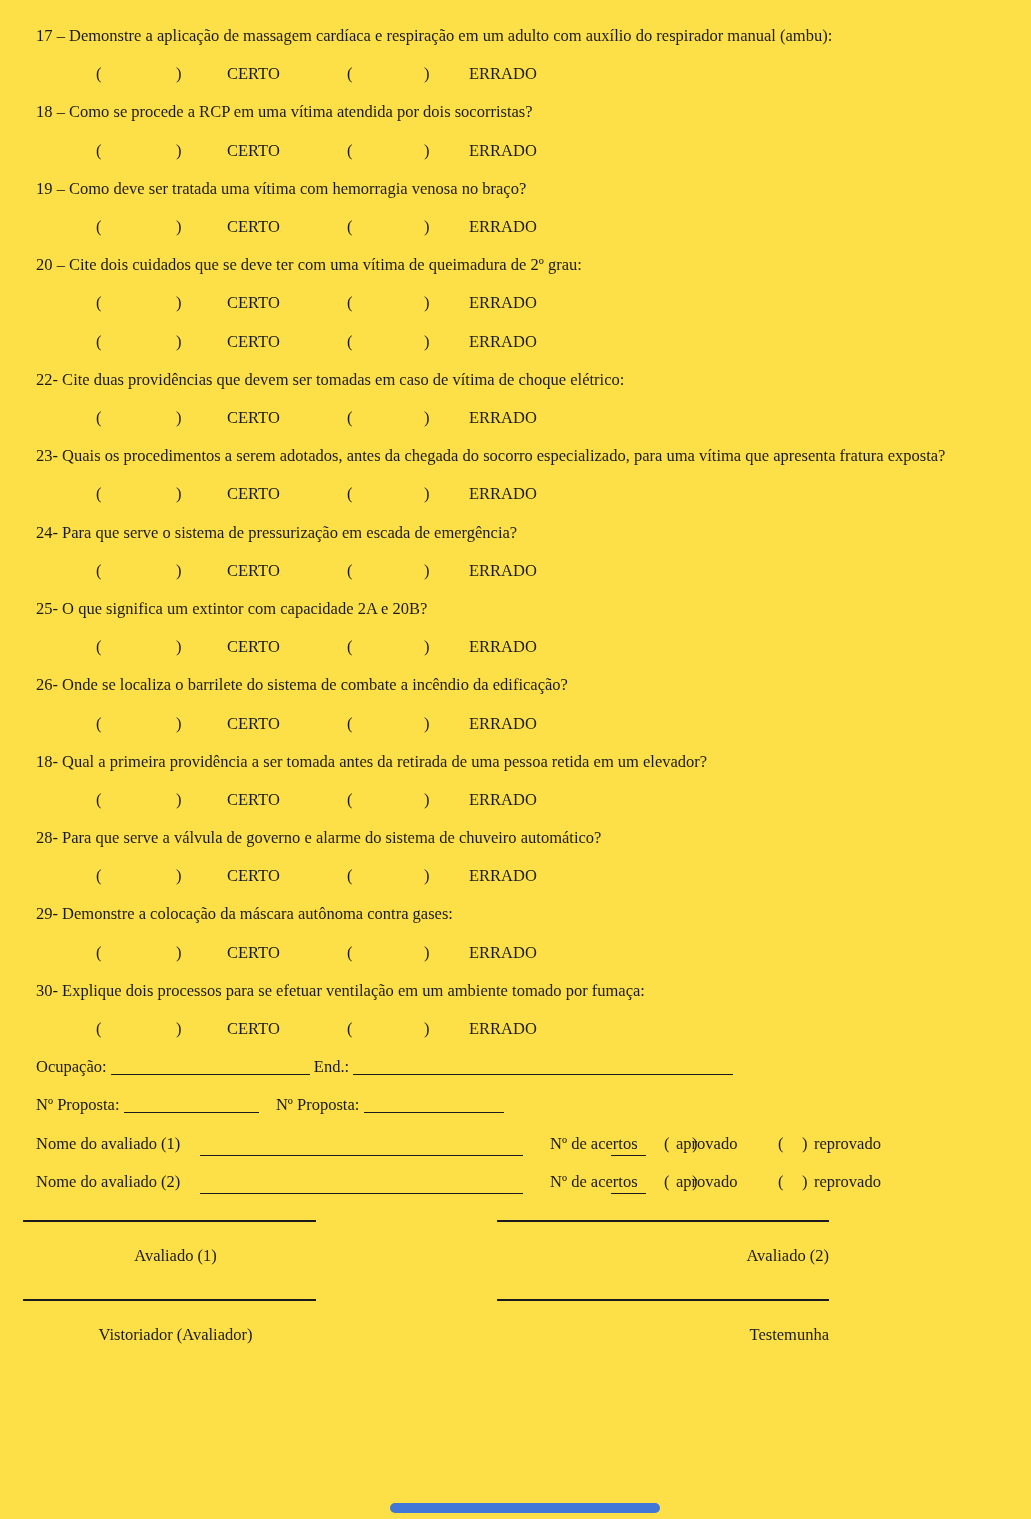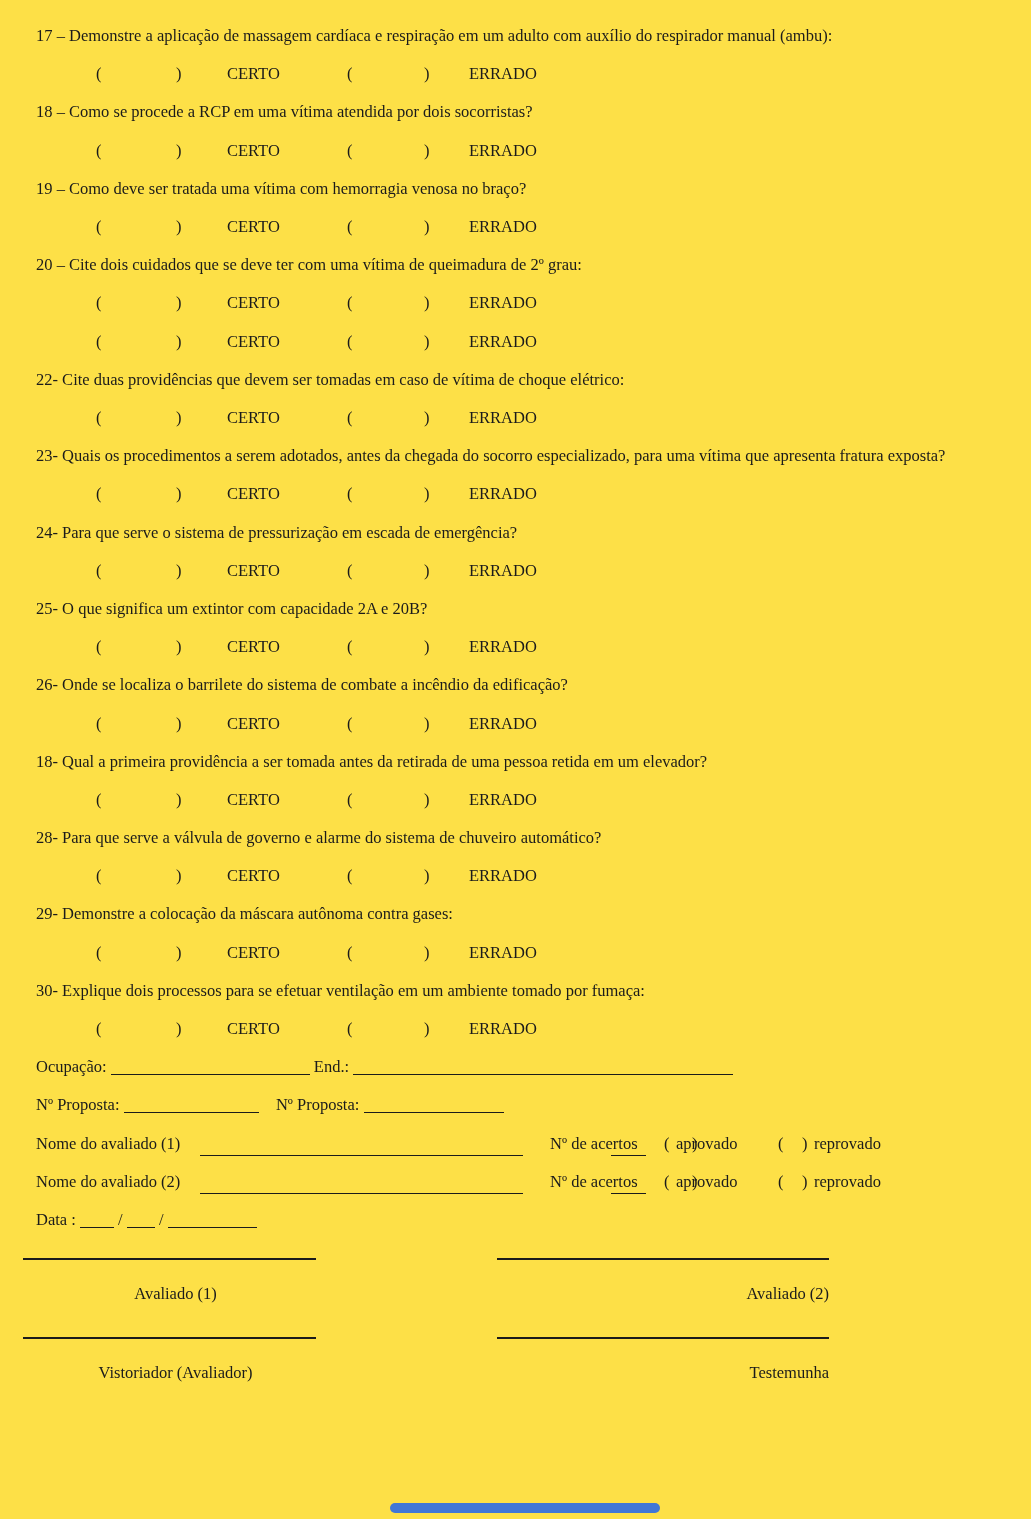--- a/index.html
+++ b/index.html
@@ -271,28 +271,20 @@
       <span class="abs nl-acertos">Nº de acertos</span>
       <span class="ablank nb-acertos"></span>
       <span class="abs nl-po1">(</span>
       <span class="abs nl-pc1">)</span>
       <span class="abs nl-apr">aprovado</span>
       <span class="abs nl-po2">(</span>
       <span class="abs nl-pc2">)</span>
       <span class="abs nl-rep">reprovado</span>
     </div>
 
-    <div class="f-row">
-      <span>Data :</span>
-      <span class="blank w34"></span>
-      <span>/</span>
-      <span class="blank w28"></span>
-      <span>/</span>
-      <span class="blank w89"></span>
-    </div>
 
     <div class="sigline-row mt19">
       <span class="sig-line sl-left"></span>
       <span class="sl-gap"></span>
       <span class="sig-line sl-right"></span>
     </div>
     <div class="siglabel-row mt21">
       <span class="sg-left">Avaliado (1)</span>
       <span class="sl-gap"></span>
       <span class="sg-right">Avaliado (2)</span>

